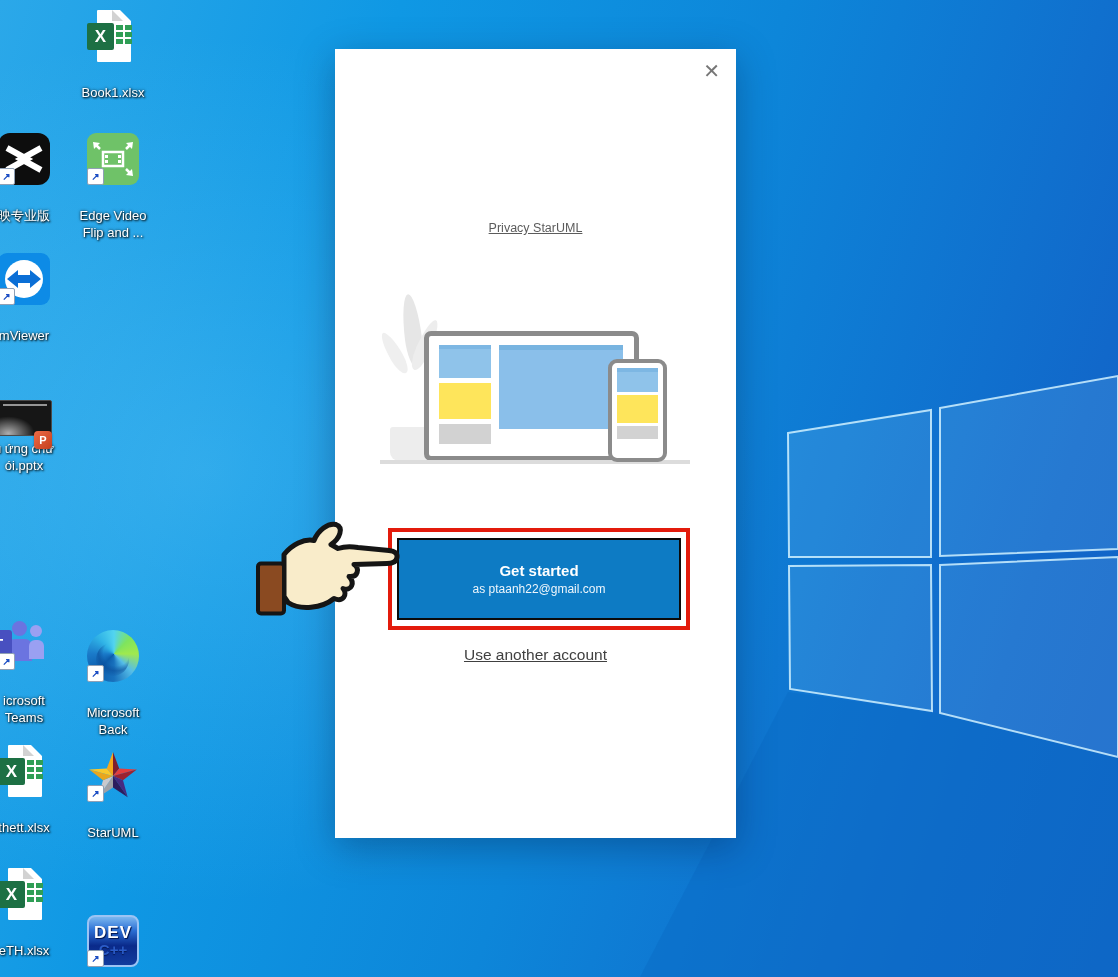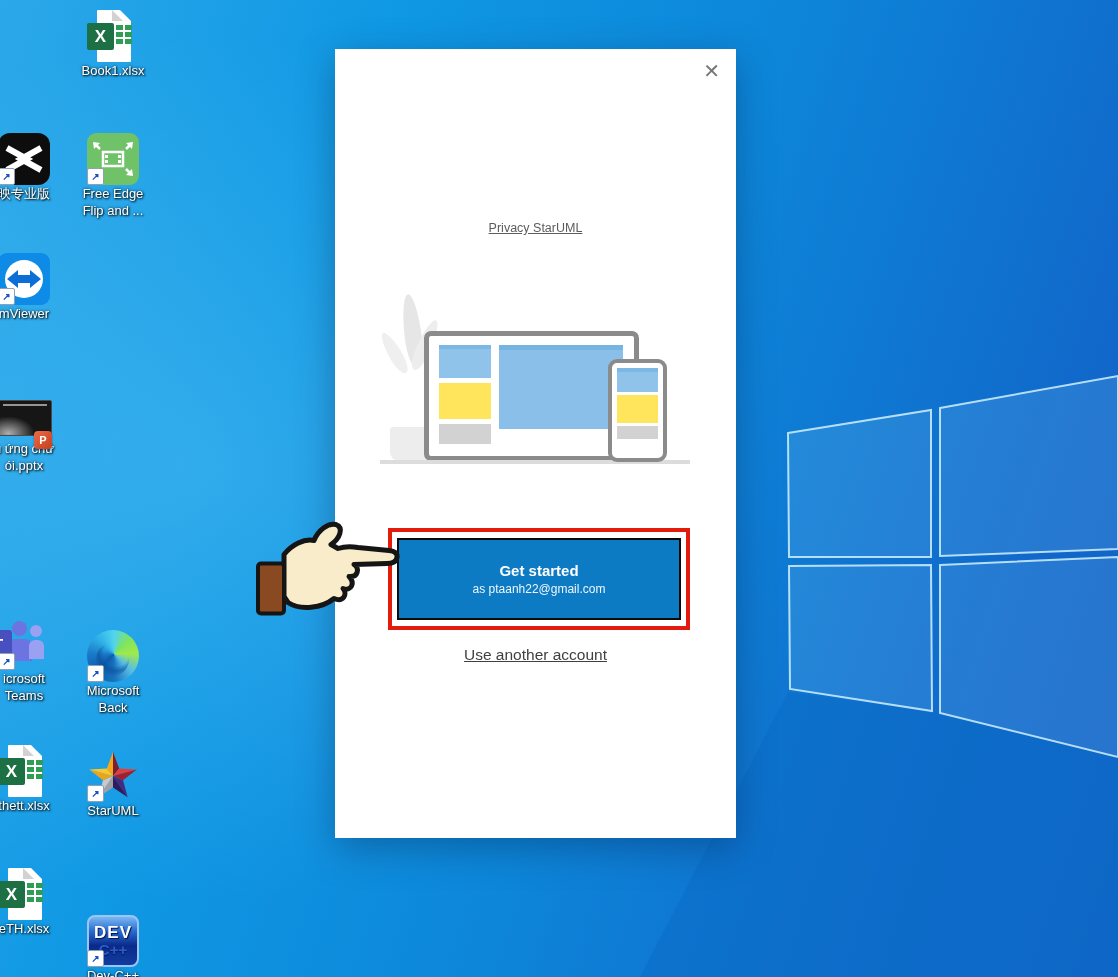--- a/index.html
+++ b/index.html
@@ -13,21 +13,21 @@
     background:radial-gradient(900px 700px at 18% 48%, rgba(130,218,255,.28), rgba(130,218,255,0) 62%);
     pointer-events:none;
   }
   
   .wallpaper-svg{position:absolute;left:0;top:0;}
 
   
   .cell{position:absolute;width:76px;text-align:center;}
   .icon-box{position:relative;width:52px;height:52px;margin:0 auto;}
   .icon-label{
-    margin-top:0;font-size:13px;line-height:17px;color:#fff;
+    margin-top:22px;font-size:13px;line-height:17px;color:#fff;
     text-shadow:1px 1px 2px rgba(0,0,0,.95), 0 0 3px rgba(0,0,0,.75);
   }
   .icon-label span{display:block;}
   .shortcut{
     position:absolute;left:0;bottom:0;width:15px;height:15px;background:#fff;
     border:1px solid #8fa0b5;border-radius:2px;display:flex;align-items:center;justify-content:center;
     font-size:10px;font-weight:bold;color:#1d4fc4;line-height:1;z-index:5;
   }
   
   .xl-page{
@@ -203,21 +203,21 @@
       <g fill="#fff">
         <polygon points="6,9 13,10 7,16"></polygon>
         <polygon points="46,9 39,10 45,16"></polygon>
         <polygon points="6,43 7,36 13,42"></polygon>
         <polygon points="46,43 45,36 39,42"></polygon>
       </g>
     </svg>
     <div class="shortcut">↗</div>
   </div>
   <div class="icon-label">
-    <span>Free Edge</span>
+    <span>Edge Video</span>
     <span>Flip and ...</span>
   </div>
 </div>
 
 <div class="cell" style="left:75px;top:630px;">
   <div class="icon-box">
     <div class="edge-circle"></div>
     <div class="edge-swirl"></div>
     <div class="shortcut">↗</div>
   </div>

